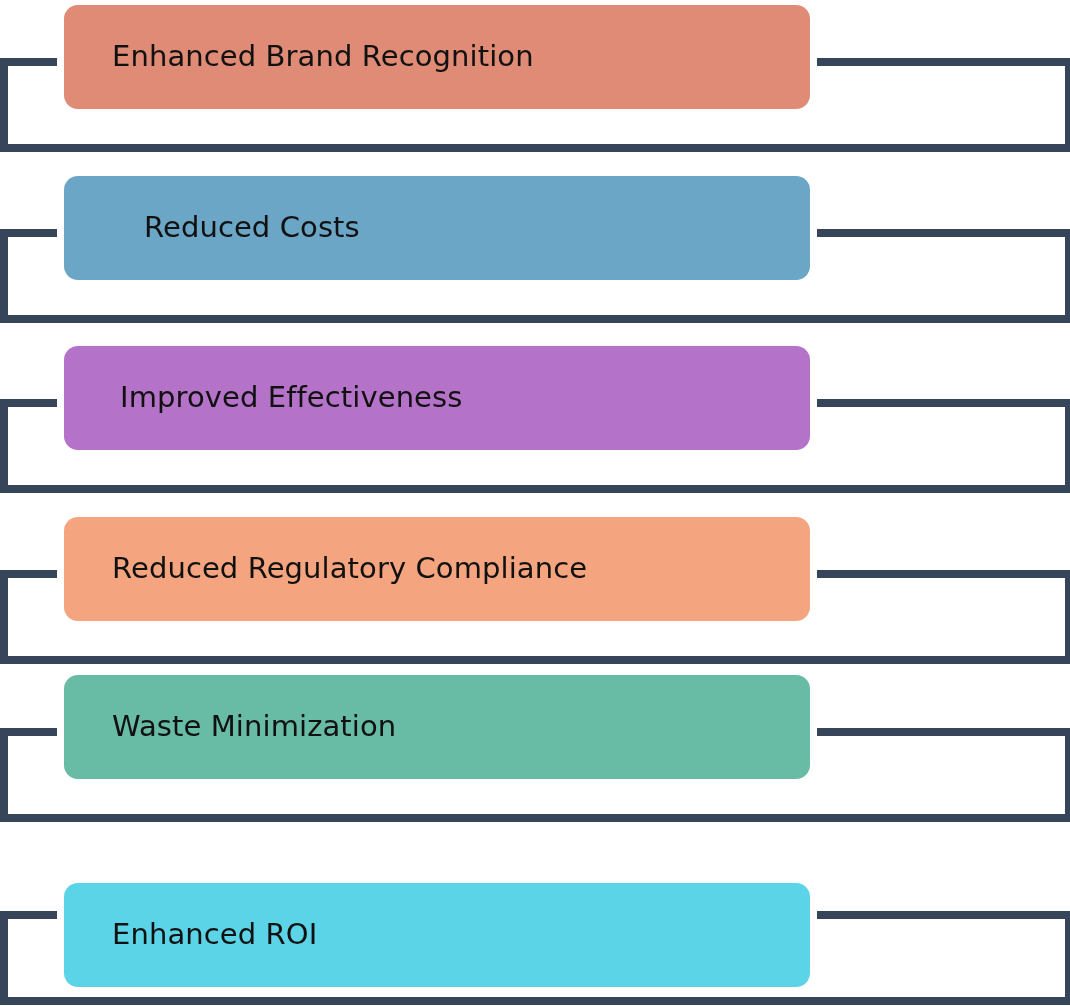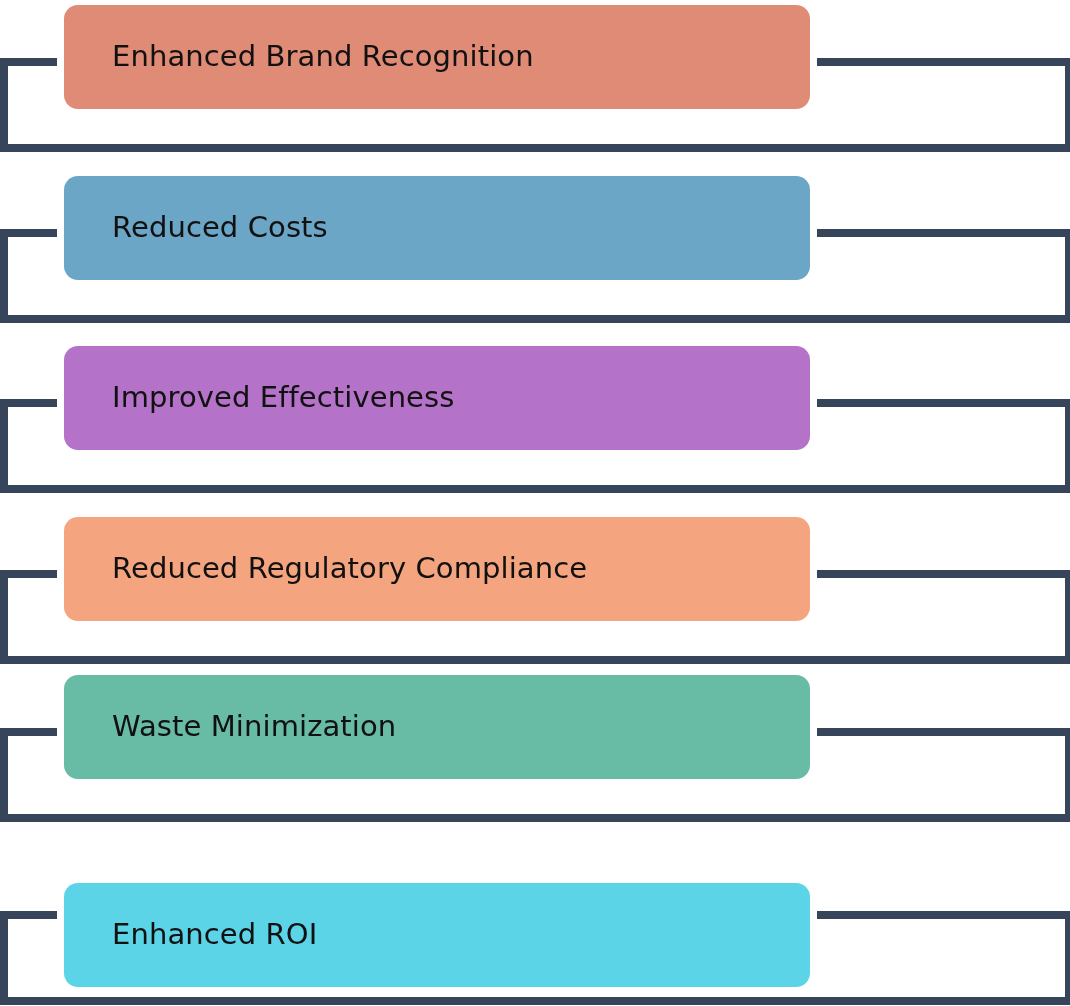--- a/index.html
+++ b/index.html
@@ -94,28 +94,28 @@
     <div class="row" style="top: 0px;">
       <div class="bracket"></div>
       <div class="halo"></div>
       <div class="pill" style="background: rgb(223, 139, 117);">
         <div class="pill-label">Enhanced Brand Recognition</div>
       </div>
     </div>
     <div class="row" style="top: 170.5px;">
       <div class="bracket"></div>
       <div class="halo"></div>
-      <div class="pill" style="background: rgb(108, 166, 199);">
+      <div class="pill" style="background: rgb(108, 166, 199); padding-left: 32px;">
         <div class="pill-label">Reduced Costs</div>
       </div>
     </div>
     <div class="row" style="top: 341px;">
       <div class="bracket"></div>
       <div class="halo"></div>
-      <div class="pill" style="background: rgb(180, 115, 200);">
+      <div class="pill" style="background: rgb(180, 115, 200); padding-left: 8px;">
         <div class="pill-label">Improved Effectiveness</div>
       </div>
     </div>
     <div class="row" style="top: 511.5px;">
       <div class="bracket"></div>
       <div class="halo"></div>
       <div class="pill" style="background: rgb(244, 165, 127);">
         <div class="pill-label">Reduced Regulatory Compliance</div>
       </div>
     </div>

